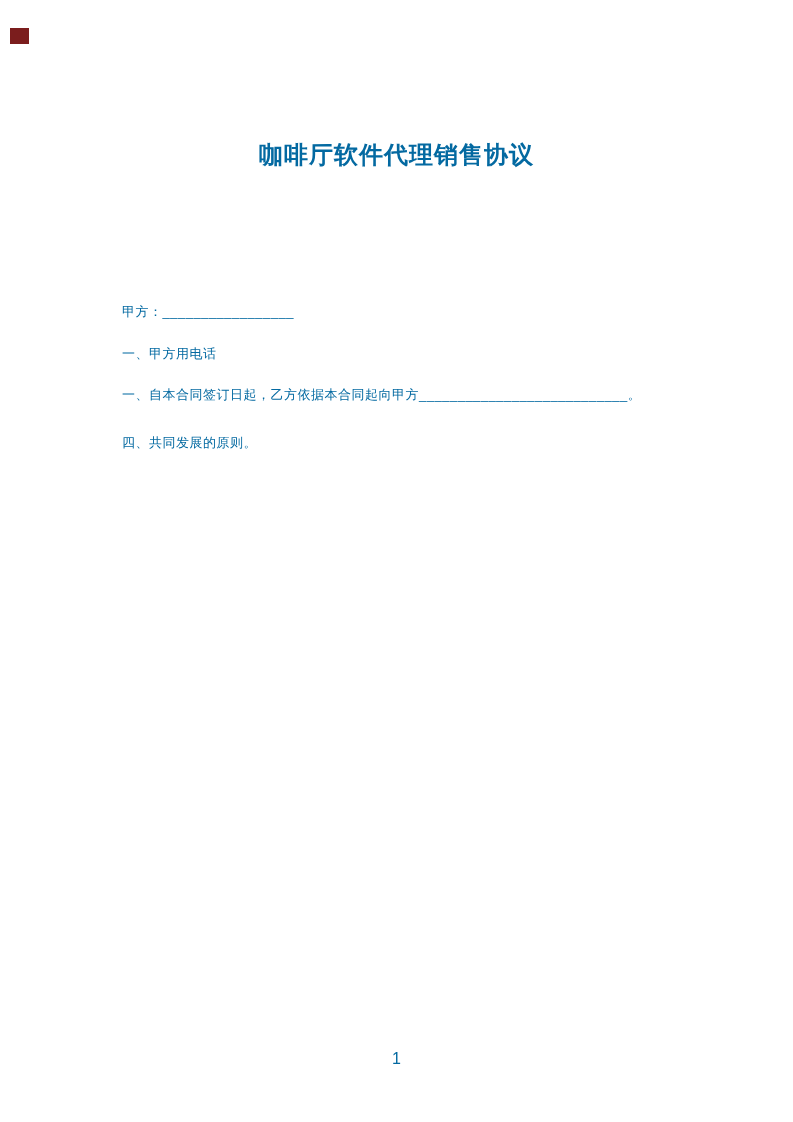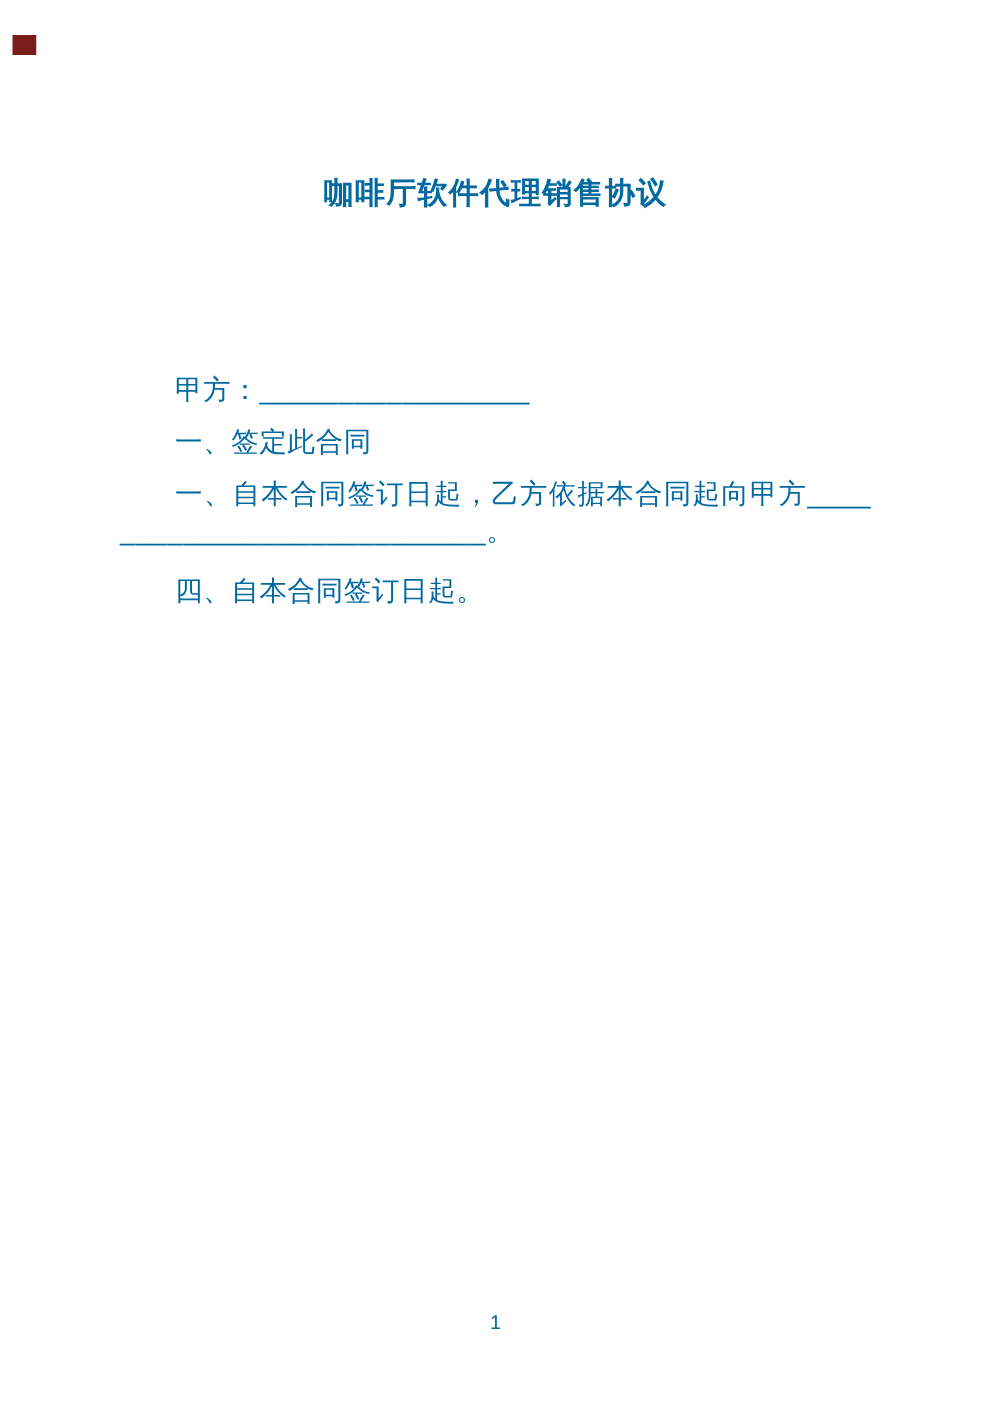--- a/index.html
+++ b/index.html
@@ -30,21 +30,21 @@
     margin: 0;
     padding-top: 139px;
     text-align: center;
     font-size: 24px;
     line-height: 32px;
     font-weight: bold;
     letter-spacing: 1px;
   }
   .para {
     margin: 0;
-    font-size: 22px;
+    font-size: 13px;
     line-height: 30px;
     letter-spacing: 0.5px;
     text-align: justify;
     word-break: break-all;
     overflow-wrap: anywhere;
   }
   .indent {
     text-indent: 2em;
   }
   .party-a { margin-top: 126px; }
@@ -73,25 +73,25 @@
 <div class="page">
 
   <div class="corner-mark"></div>
 
   <h1 class="doc-title">咖啡厅软件代理销售协议</h1>
 
   <p class="para indent party-a">甲方：_________________</p>
 
 
 
-  <p class="para indent sec-heading">一、签定此合同</p>
+  <p class="para indent sec-heading">一、甲方用电话</p>
 
 
   <p class="para indent clause-1">一、自本合同签订日起，乙方依据本合同起向甲方___________________________。</p>
 
 
 
-  <p class="para indent clause-4">四、自本合同签订日起。</p>
+  <p class="para indent clause-4">四、共同发展的原则。</p>
 
 
   <div class="page-number">1</div>
 
 </div>
 
 </body></html>

